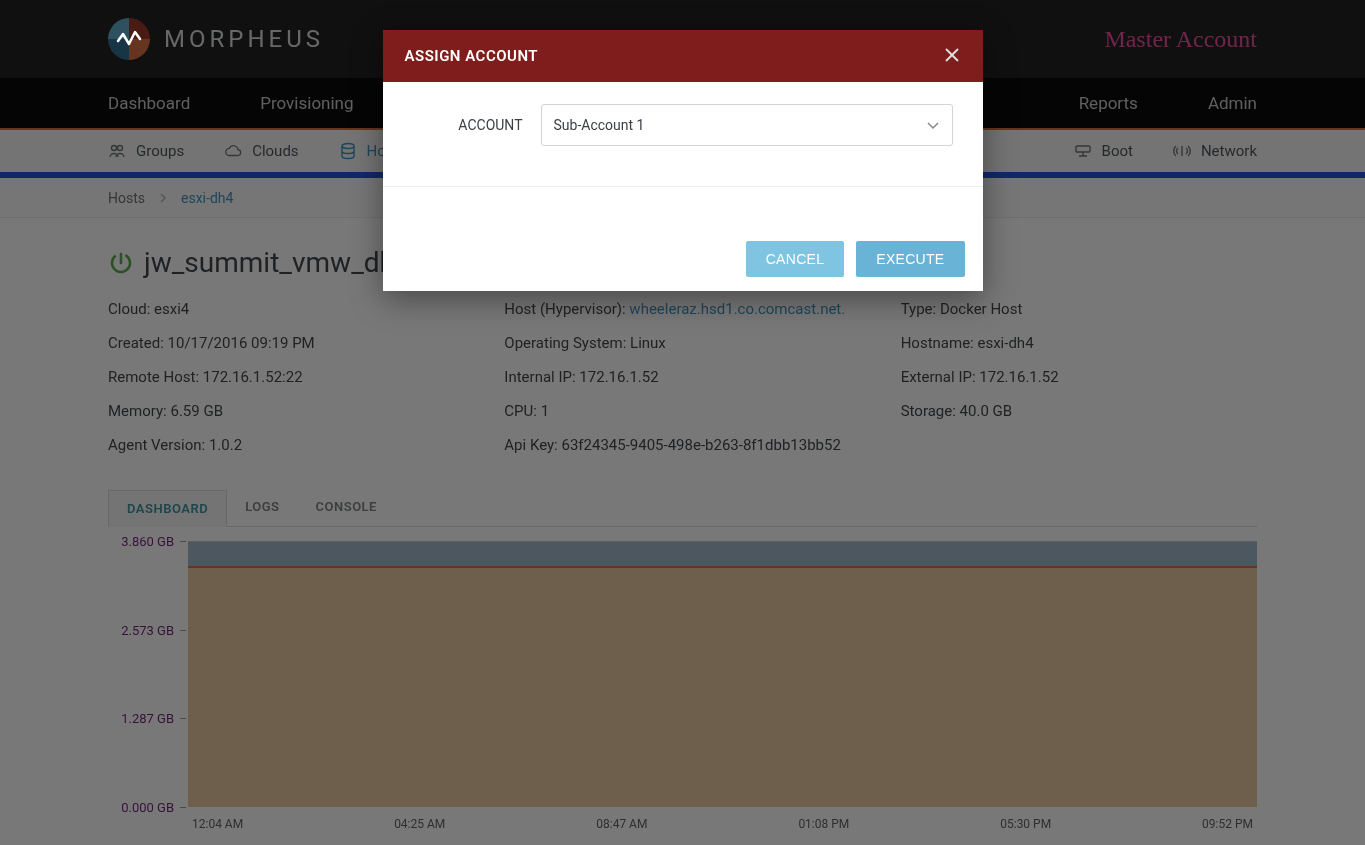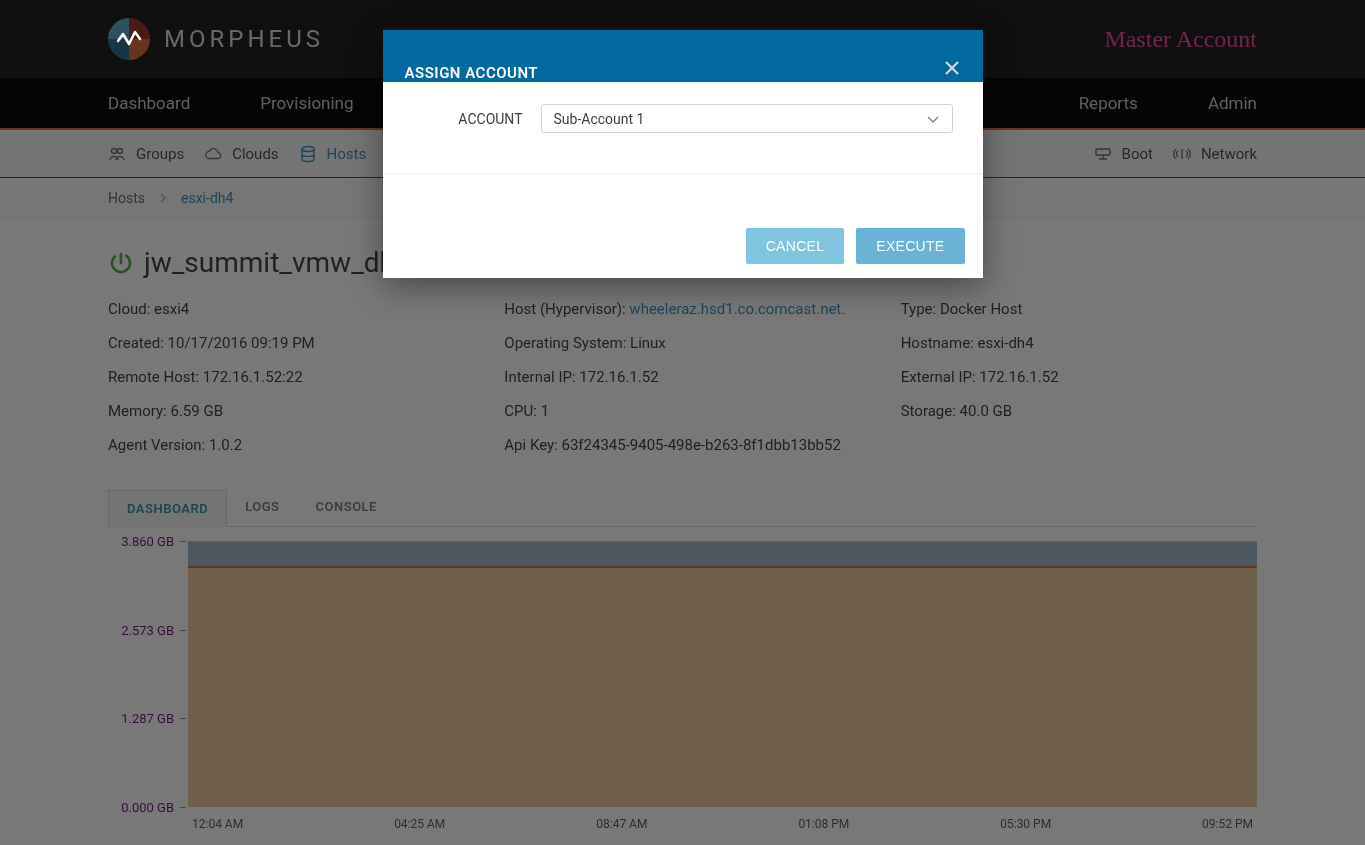--- a/index.html
+++ b/index.html
@@ -41,26 +41,26 @@
   align-items: center;
   padding: 0 108px;
   gap: 70px;
   border-bottom: 2px solid #d46a3a;
 }
 .mainnav-item { color: #c5c8ca; font-size: 17px; }
 
 
 .subnav {
   background: #f6f7f8;
-  border-bottom: 1px solid #1d4ed8;
+  border-bottom: 6px solid #1d4ed8;
   height: 48px;
   display: flex;
   align-items: center;
   padding: 0 108px;
-  gap: 20px;
+  gap: 40px;
   text-align: right;
 }
 .subnav-item { display:flex; align-items:center; gap:10px; color:#4a5055; font-size:15px; }
 .subnav-item.active { color:#3a8fbd; }
 .subnav-icon { width:18px; height:18px; display:inline-flex; align-items:center; justify-content:center; }
 
 
 .breadcrumb {
   background:#fafafa;
   border-bottom:1px solid #e8eaec;
@@ -109,27 +109,27 @@
 .chart-ylabels { position:absolute; left:0; top:0; bottom:34px; width:78px; }
 .chart-ylabels div { position:absolute; right:12px; font-size:13px; color:#701a75; transform:translateY(-50%); white-space:nowrap;}
 .chart-ytick { position:absolute; right:0; width:6px; height:1px; background:#999;}
 .chart-plot { position:absolute; left:80px; right:0; top:0; bottom:34px; background:#e8c89d; border-top:1px solid #c0c4c8; }
 .chart-plot .free-strip { position:absolute; left:0; right:0; top:0; height:26px; background:#9fb7c8; border-bottom:2px solid #d46a3a; }
 .chart-xlabels { position:absolute; left:80px; right:0; bottom:10px; display:flex; justify-content:space-between; font-size:12px; color:#585c60; padding:0 4px;}
 
 
 .overlay { position:absolute; inset:0; background:rgba(10,10,10,.55); display:flex; justify-content:center; align-items:flex-start; }
 .modal { width:600px; background:#fff; margin-top:30px; box-shadow:0 8px 30px rgba(0,0,0,.4); }
-.modal-header { background:#0369a1; color:#fff; height:52px; display:flex; align-items:flex-end; justify-content:space-between; padding:0 22px; font-size:15px; font-weight:600; letter-spacing:.5px;}
+.modal-header { background:#7f1d1d; color:#fff; height:52px; display:flex; align-items:center; justify-content:space-between; padding:0 22px; font-size:15px; font-weight:600; letter-spacing:.5px;}
 .modal-close { color:#d8dcdf; font-size:22px; cursor:pointer; }
 .modal-body { padding:22px 30px 10px; text-align:center; font-size:14px; color:#3a3f44; }
 .modal-desc { margin-bottom:20px; line-height:20px; }
 .form-row { display:flex; align-items:center; gap:18px; margin-bottom:30px; }
 .form-label { font-size:14px; color:#3a3f44; width:110px; text-align:right;}
-.form-select { flex:1; height:29px; border:1px solid #cfd4d8; border-radius:3px; padding:0 12px; text-align:left; font-size:14px; color:#3a3f44; display:flex; align-items:center; justify-content:space-between;}
+.form-select { flex:1; height:42px; border:1px solid #cfd4d8; border-radius:3px; padding:0 12px; text-align:left; font-size:14px; color:#3a3f44; display:flex; align-items:center; justify-content:space-between;}
 .form-select svg{ stroke:#888;}
 .modal-footer { padding:14px 18px; text-align:right; border-top:1px solid #eceef0; }
 .modal-footer .btn { margin-left:8px; padding:10px 20px;margin-top:40px; }
 .btn-cancel{ background:#7fc4e1; }
 .btn-execute{ background:#68b3d6; }
 </style>
 </head>
 <body>
 
 <div class="topbar">

